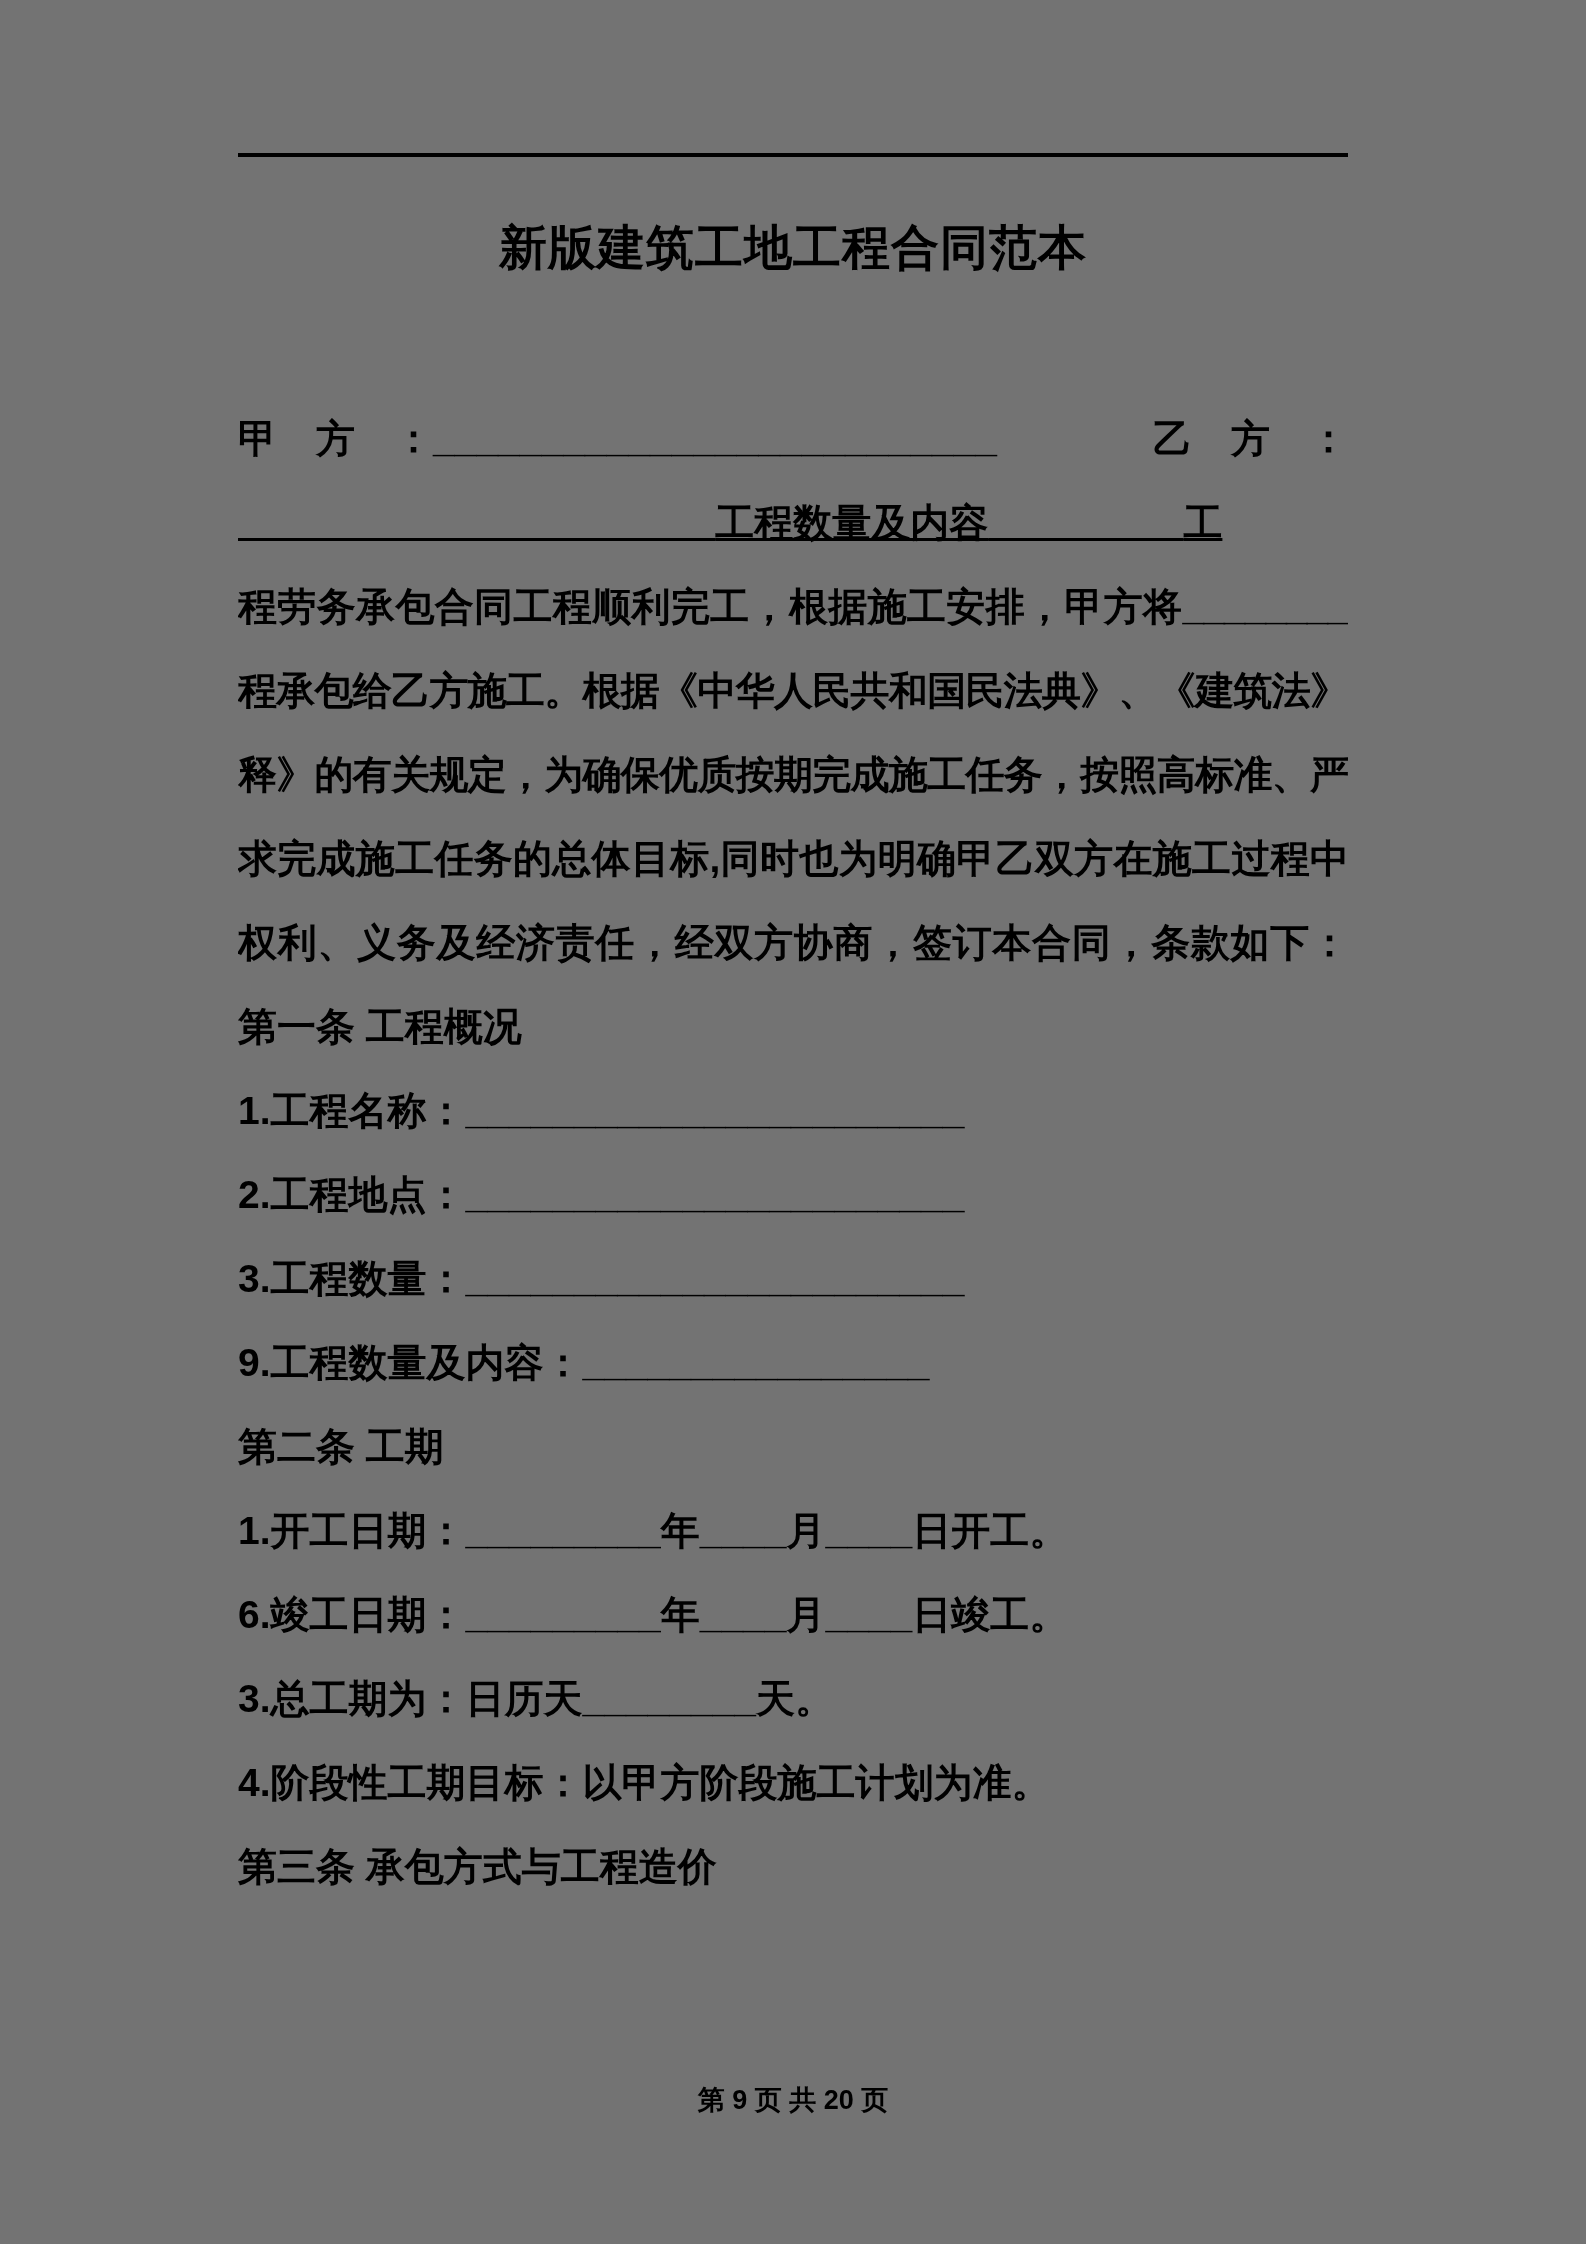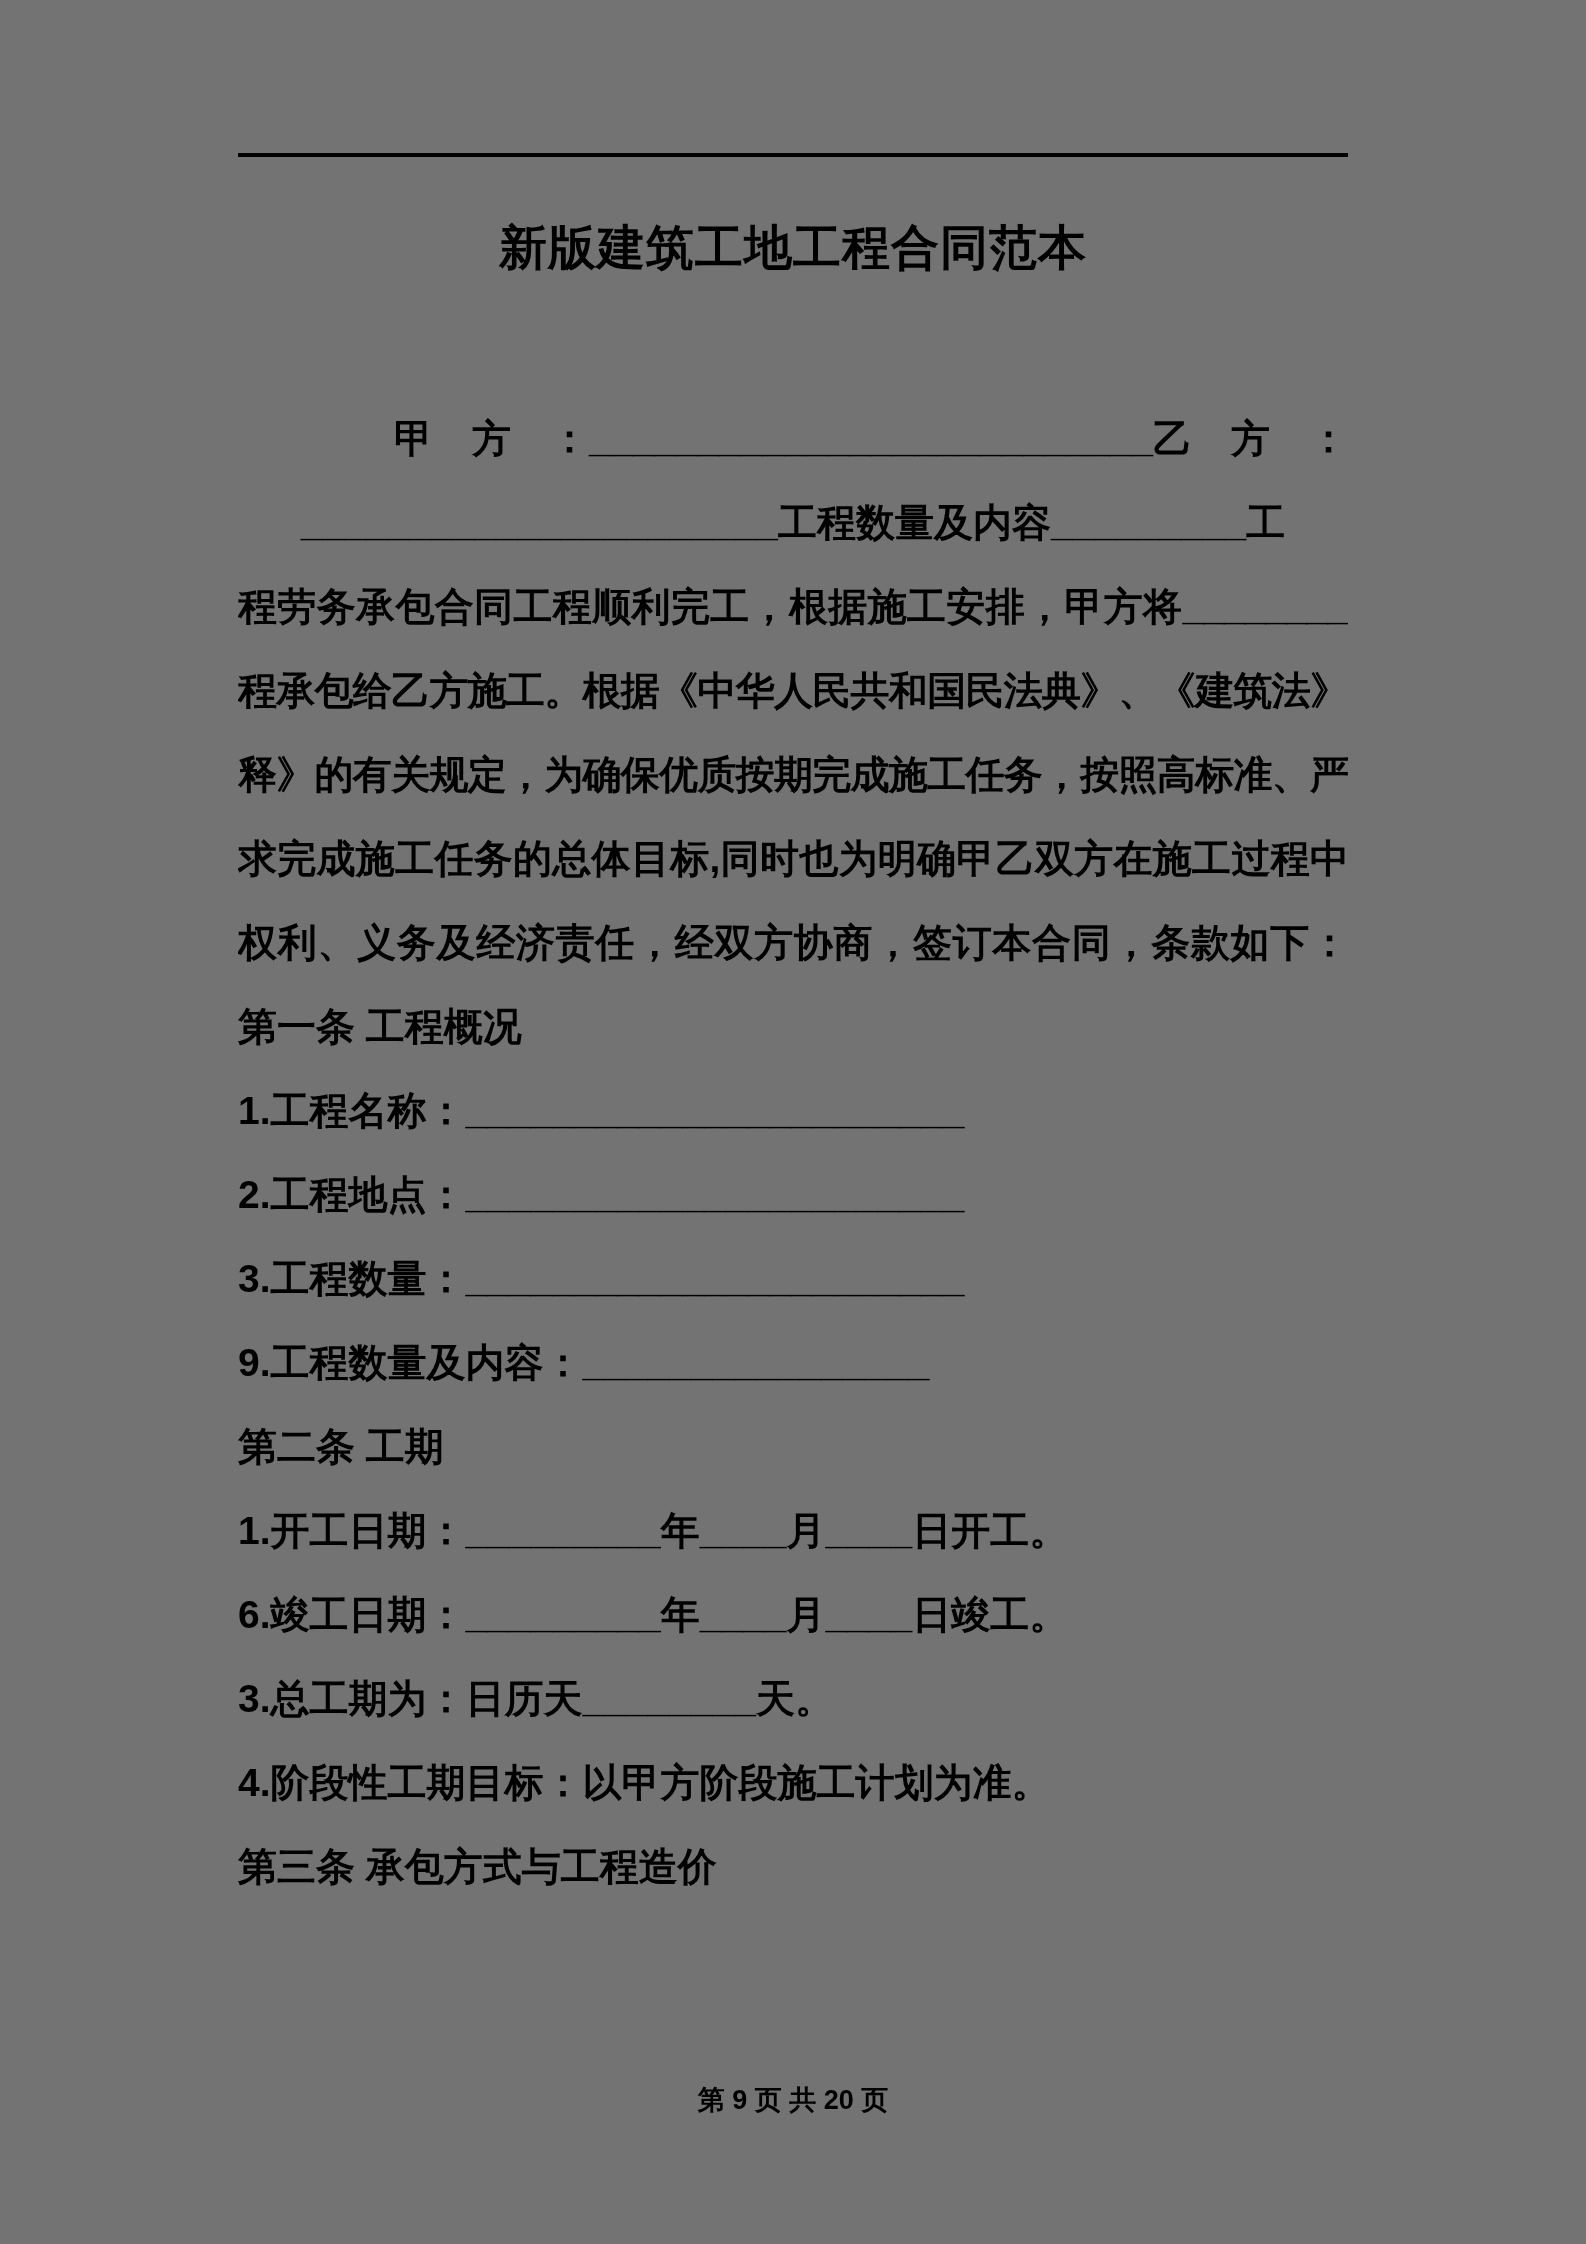--- a/index.html
+++ b/index.html
@@ -12,22 +12,22 @@
   .content{width:1110px;margin:0 auto;}
   .rule{margin-top:153px;border-top:4px solid #000;height:0;}
   .title{
     font-size:48px;line-height:62px;margin:60px 0 0 0;
     text-align:center;font-weight:bold;letter-spacing:1px;
   }
   .line{
     font-size:39px;line-height:84px;height:84px;
     white-space:nowrap;overflow:hidden;
   }
-  .intro1{display:flex;justify-content:flex-end;margin-top:118px;}
-  .intro2{display:flex;justify-content:center;}
+  .intro1{display:flex;justify-content:space-between;margin-top:118px;}
+  .intro2{display:flex;justify-content:flex-start;text-decoration:underline;}
   .just{
     white-space:normal;
     text-align:justify;text-align-last:justify;
     letter-spacing:-1px;
   }
   .blank{letter-spacing:0;}
   .grp{white-space:nowrap;}
   .footer{
     position:absolute;left:0;top:2078px;width:1586px;
     text-align:center;font-size:27px;line-height:44px;font-weight:bold;

